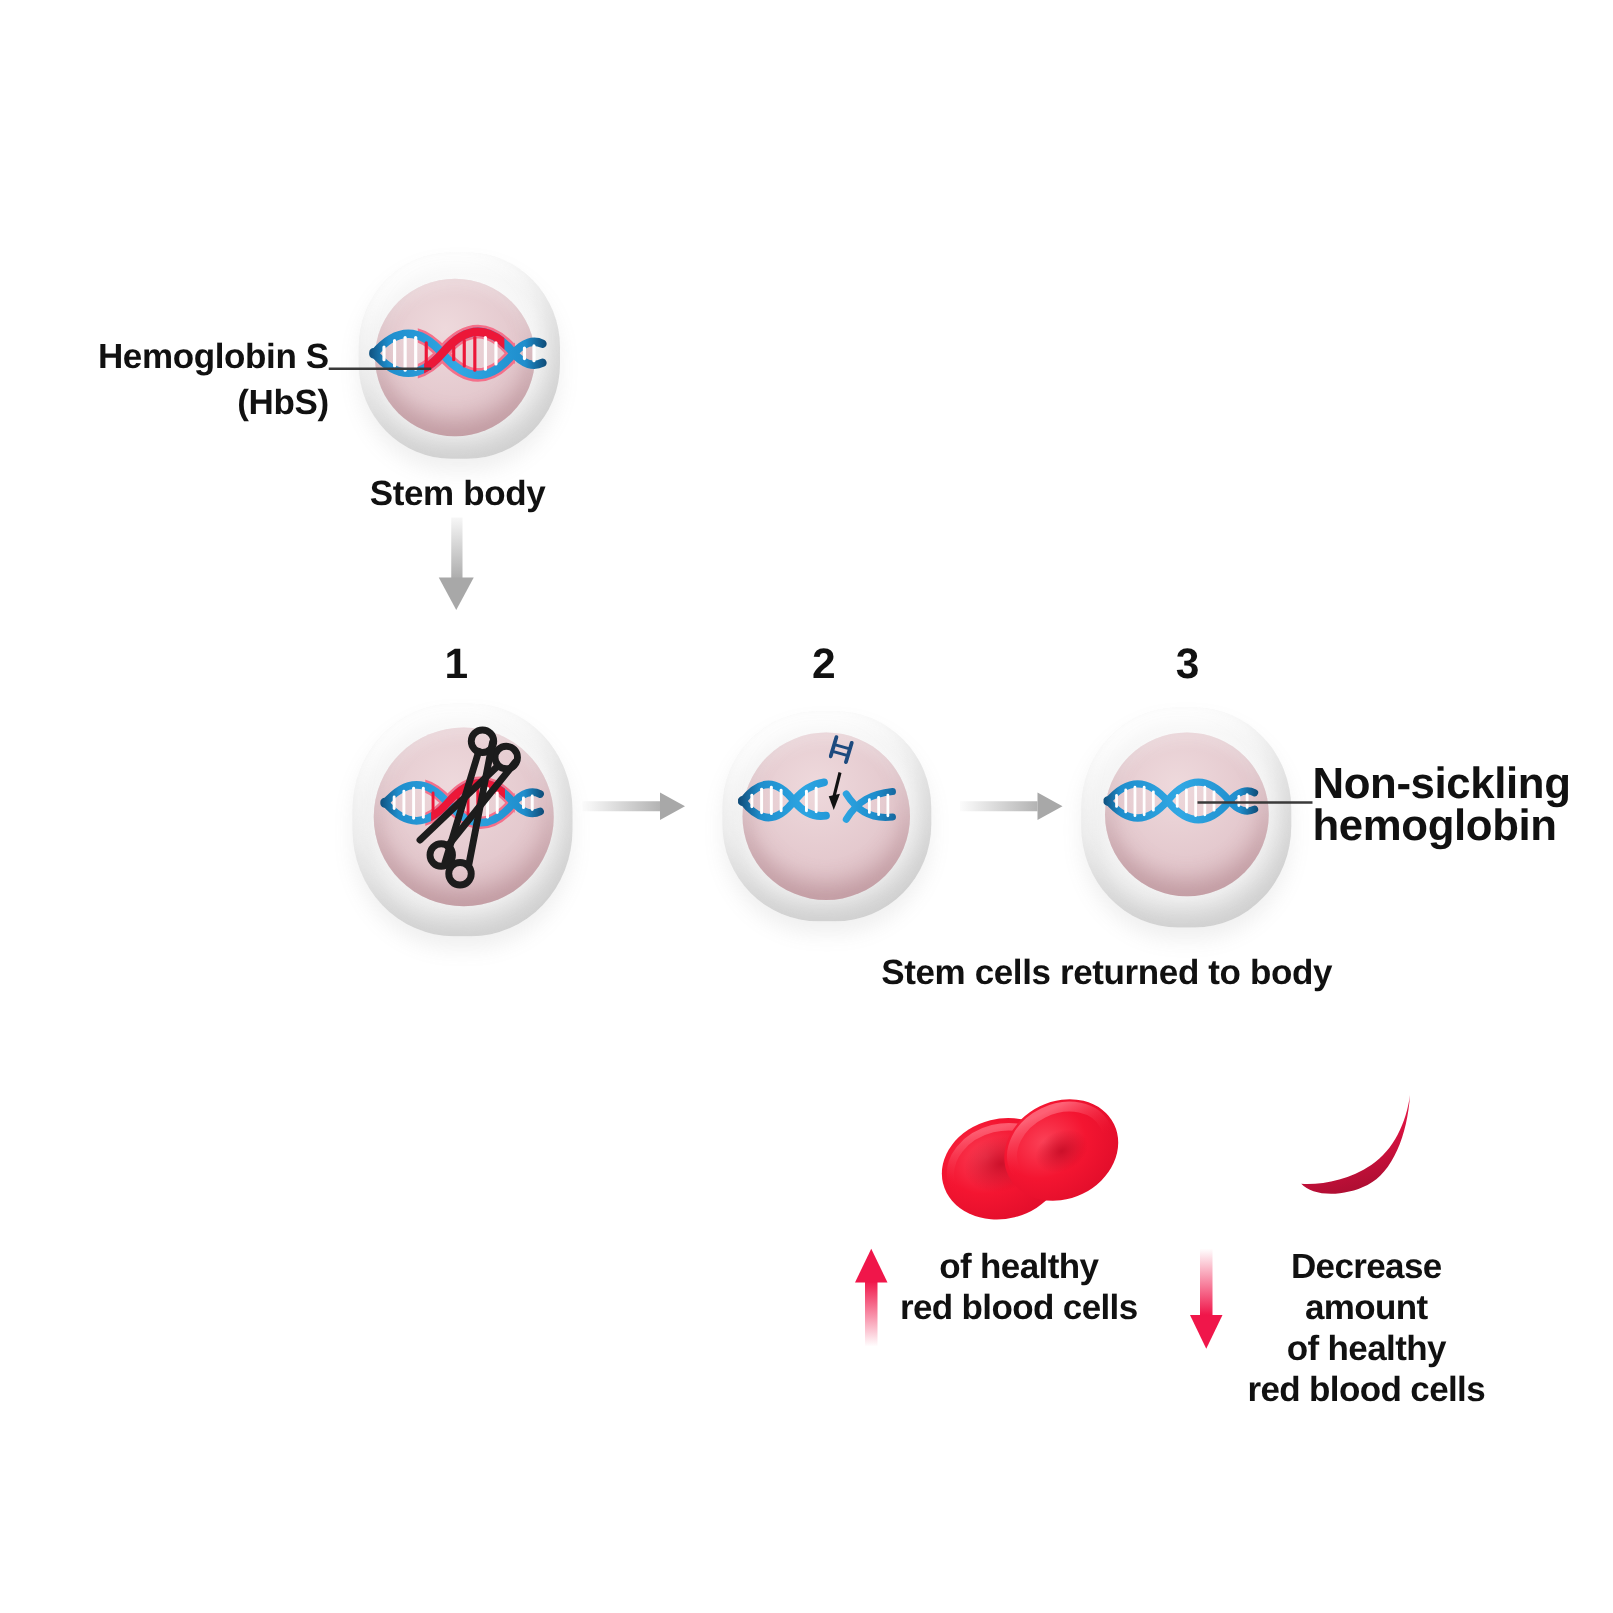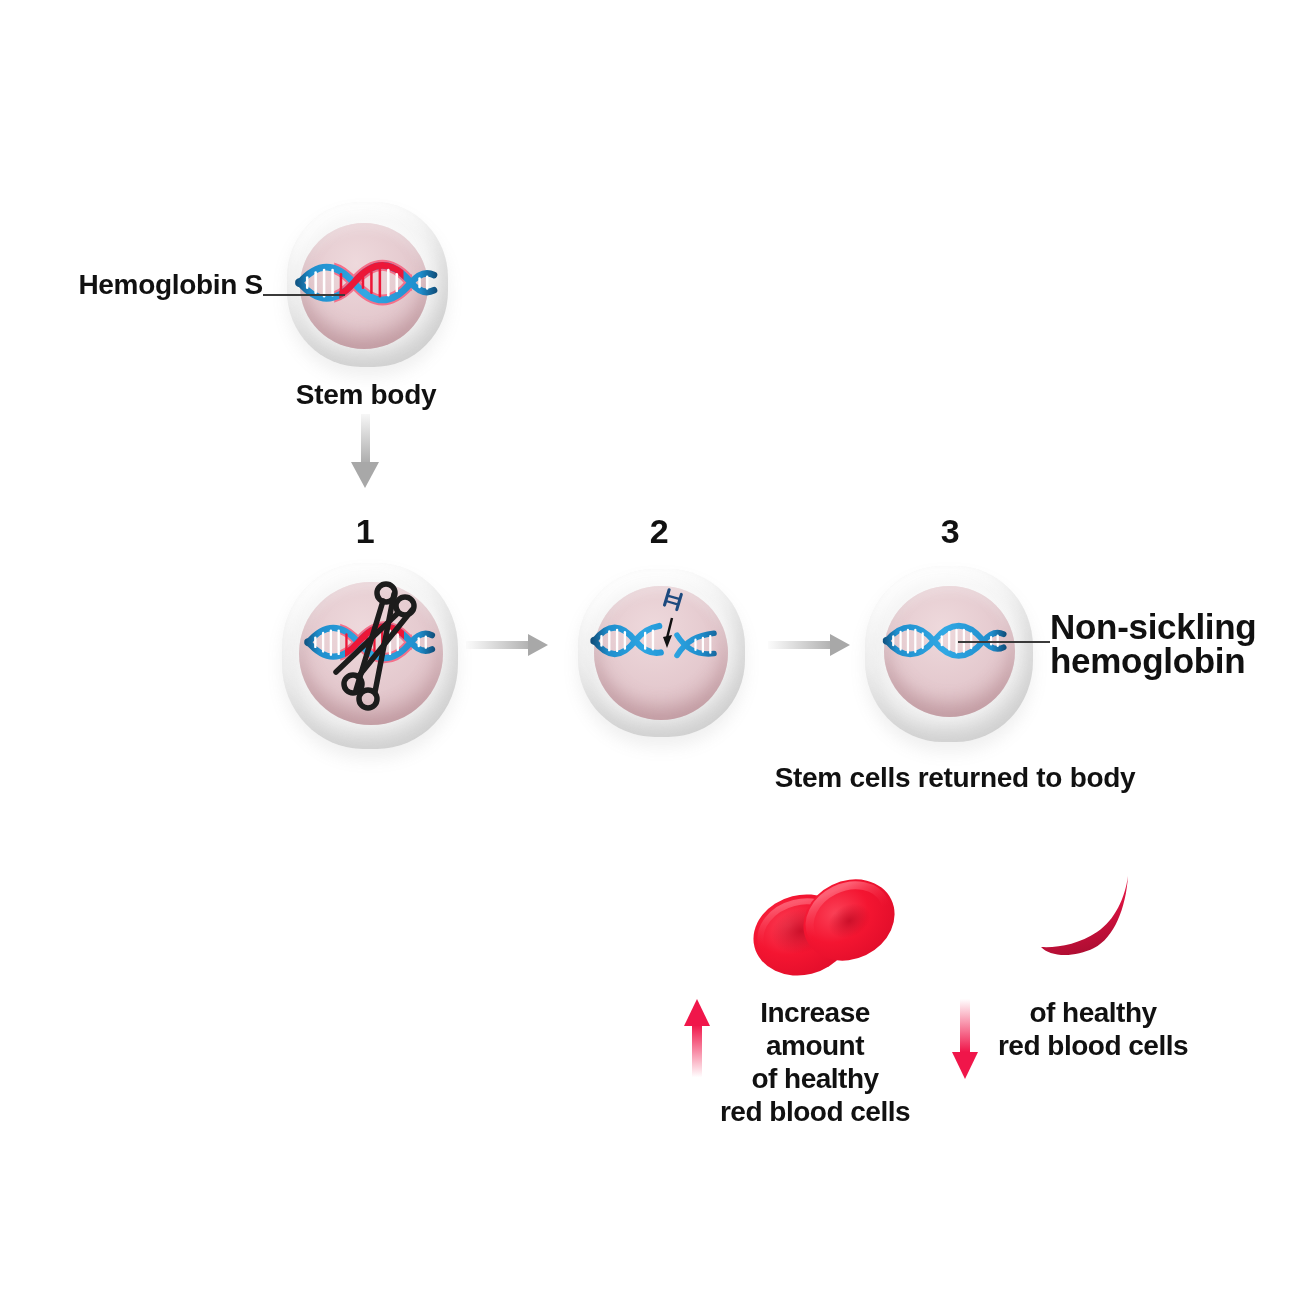--- a/index.html
+++ b/index.html
@@ -166,20 +166,21 @@
   </svg>
 
   <div class="abs cell-outer" style="left:287px;top:202px;width:161px;height:165px;"></div>
   <div class="abs cell-inner" style="left:300px;top:223px;width:128px;height:126px;"></div>
   <svg class="abs" style="left:292px;top:253px;" width="147" height="61" viewBox="0 0 174 72">
       <use href="#dna-hbs"></use>
     </svg>
 
   <div class="abs lbl" style="left:60px;top:266px;width:203px;text-align:right;font-size:28px;line-height:37px;">
     <div>Hemoglobin S</div>
+    <div>(HbS)</div>
   </div>
   <div class="abs leader" style="left:263px;top:294px;width:82px;"></div>
 
   <div class="abs lbl" style="left:246px;top:379px;width:240px;text-align:center;font-size:28px;">Stem body</div>
 
   <div class="abs shaft-down" style="left:361px;top:414px;height:50px;"></div>
   <div class="abs head-down" style="left:351px;top:462px;"></div>
 
   <div class="abs lbl" style="left:335px;top:512px;width:60px;text-align:center;font-size:34px;">1</div>
   <div class="abs lbl" style="left:629px;top:512px;width:60px;text-align:center;font-size:34px;">2</div>
@@ -230,21 +231,21 @@
   <svg class="abs" style="left:880px;top:615px;" width="128" height="53" viewBox="0 0 174 72">
       <use href="#dna-blue"></use>
     </svg>
 
   <div class="abs leader" style="left:958px;top:641px;width:92px;"></div>
   <div class="abs lbl" style="left:1050px;top:610px;width:230px;text-align:left;font-size:35px;line-height:34px;">
     <div>Non-sickling</div>
     <div>hemoglobin</div>
   </div>
 
-  <div class="abs lbl" style="left:705px;top:762px;width:500px;text-align:center;font-size:28px;">Stem cells returned to body</div>
+  <div class="abs lbl" style="left:705px;top:762px;width:500px;font-size:28px;">Stem cells returned to body</div>
 
   <svg class="abs" style="left:742px;top:872px;" width="165" height="108" viewBox="0 0 165 108">
     <g transform="translate(60,63) rotate(-14)">
       <ellipse rx="49" ry="40" fill="url(#rbcG)"></ellipse>
       <ellipse rx="42" ry="33" fill="none" stroke="url(#rbcRim)" stroke-width="6" opacity="0.9"></ellipse>
       <ellipse rx="30" ry="22" cy="-4" fill="url(#rbcD)"></ellipse>
     </g>
     <g transform="translate(107,48) rotate(-26)">
       <ellipse rx="47" ry="39" fill="url(#rbcG)"></ellipse>
       <ellipse rx="40" ry="31" cy="-2" fill="none" stroke="url(#rbcRim)" stroke-width="8"></ellipse>
@@ -252,25 +253,25 @@
     </g>
   </svg>
 
   <svg class="abs" style="left:1028px;top:866px;" width="112" height="102" viewBox="0 0 112 102">
     <path d="M100,10 C97,32 87,54 69,66 C51,78 30,82 13,81 C22,91 46,92 66,82 C86,72 98,42 100,10 Z" fill="url(#sickG)"></path>
   </svg>
 
   <div class="abs red-head-up" style="left:684px;top:999px;"></div>
   <div class="abs red-shaft-up" style="left:692px;top:1025px;height:55px;"></div>
   <div class="abs lbl" style="left:710px;top:996px;width:210px;text-align:center;font-size:28px;line-height:33px;letter-spacing:-0.5px;">
-    <div>Increase amount</div>
     <div>of healthy</div>
     <div>red blood cells</div>
   </div>
 
   <div class="abs red-shaft-down" style="left:960px;top:996px;height:56px;"></div>
   <div class="abs red-head-down" style="left:952px;top:1052px;"></div>
   <div class="abs lbl" style="left:985px;top:996px;width:216px;text-align:center;font-size:28px;line-height:33px;letter-spacing:-0.5px;">
+    <div>Decrease amount</div>
     <div>of healthy</div>
     <div>red blood cells</div>
   </div>
 
 </div>
 
 </body></html>

